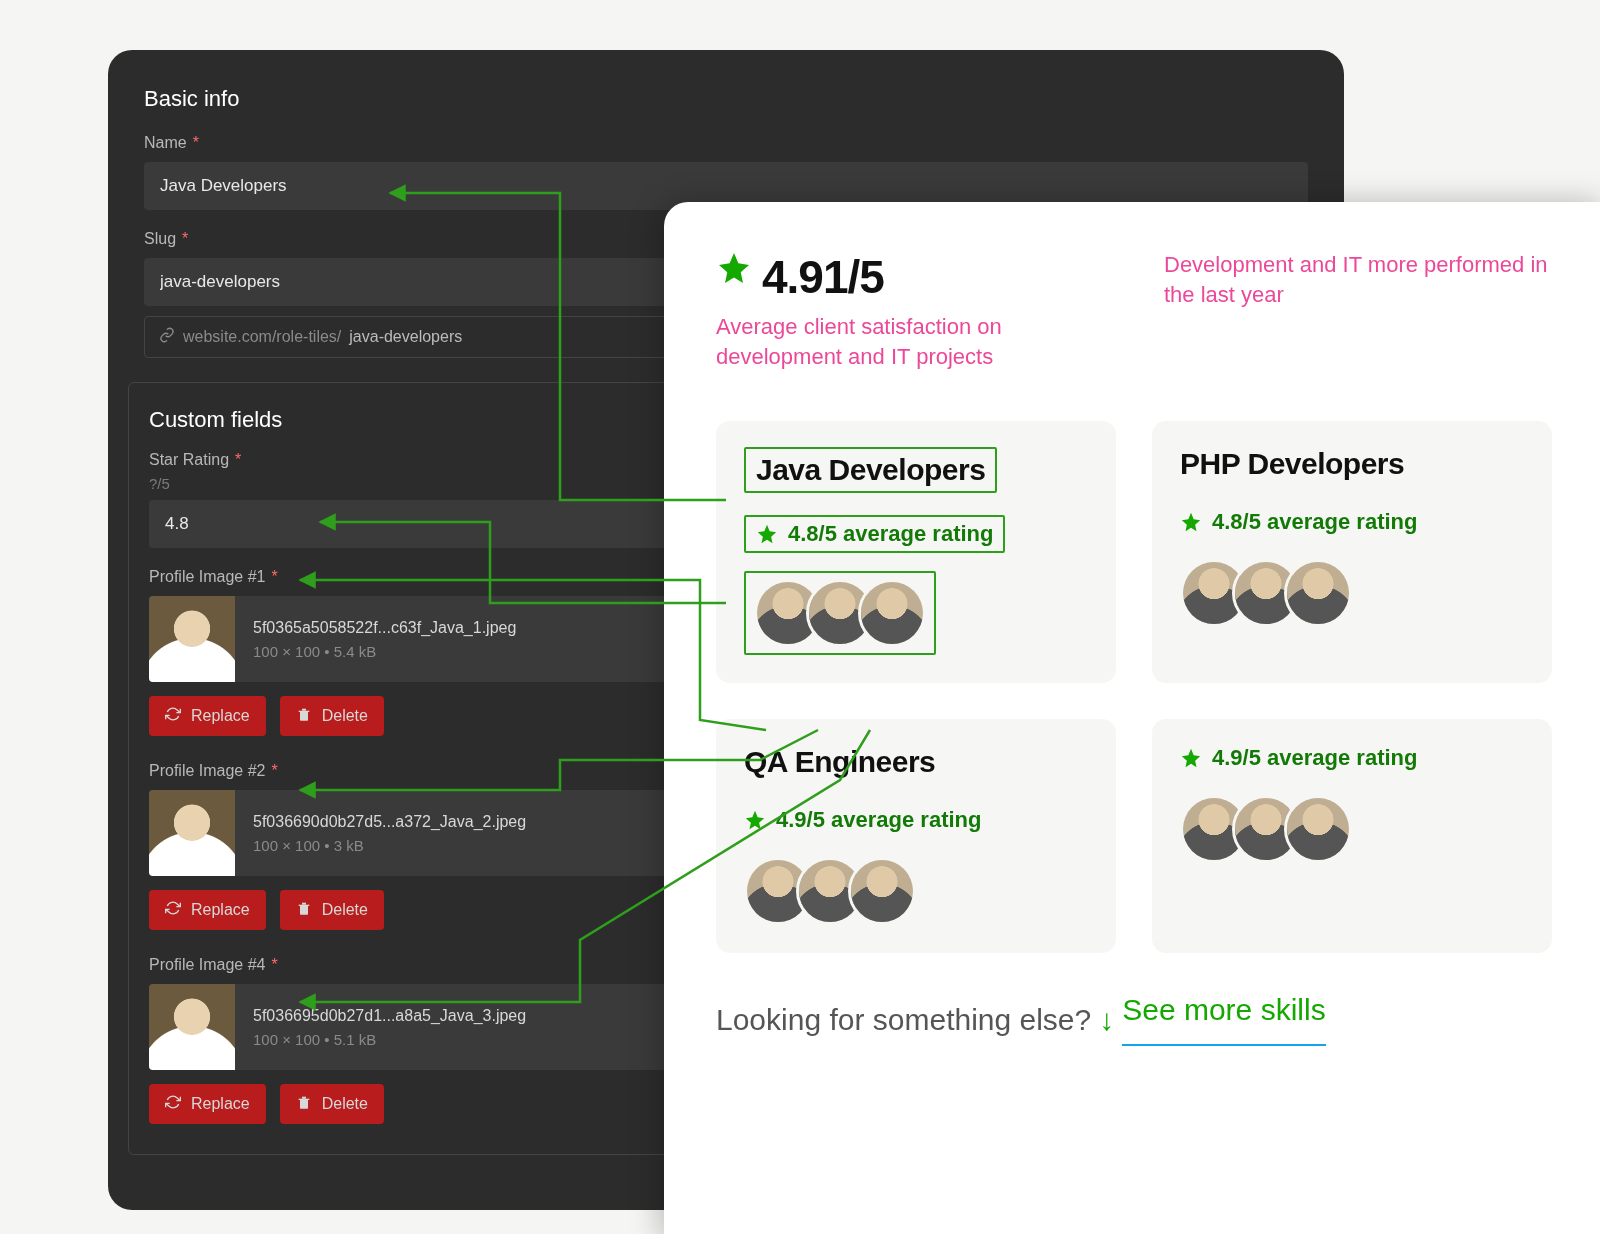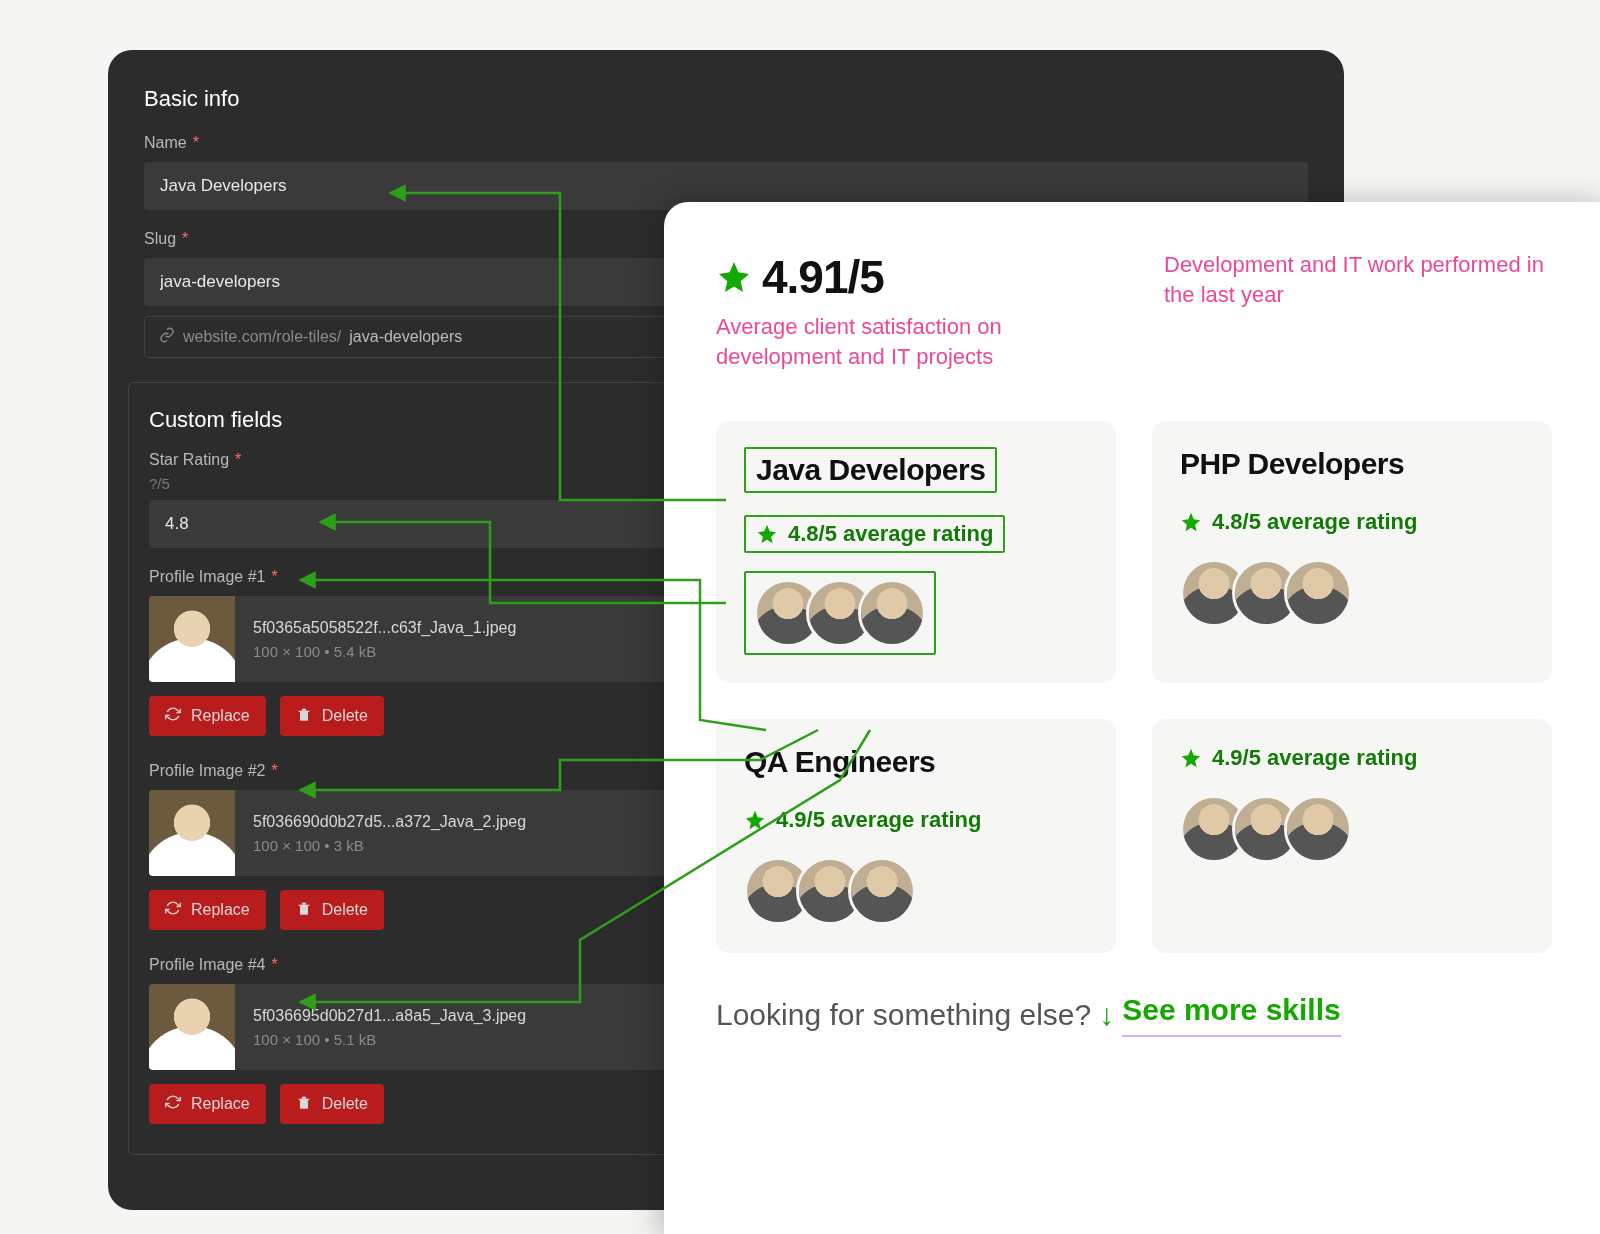--- a/index.html
+++ b/index.html
@@ -131,21 +131,21 @@
     width: 940px;
     height: 1036px;
     background: #fff;
     border-radius: 24px 0 0 0;
     padding: 48px 52px 0 52px;
     box-shadow: -4px 0 30px rgba(0,0,0,0.25);
   }
   .stats-row { display: flex; gap: 60px; margin-bottom: 50px; }
   .stat { flex: 1; }
   .stat-head {
-    display: flex; align-items: center; gap: 10px;
+    display: flex; align-items: flex-start; gap: 10px;
     font-size: 46px; font-weight: 700; color: #111;
     letter-spacing: -1px;
     margin-bottom: 8px;
   }
   .stat-sub { color: #ec4899; font-size: 22px; line-height: 1.35; }
 
   .cards-grid {
     display: grid;
     grid-template-columns: 1fr 1fr;
     gap: 36px;
@@ -178,23 +178,23 @@
     display:flex;align-items:center;justify-content:center;
     overflow:hidden;
   }
   .avatar:first-child { margin-left: 0; }
 
   .footer-row {
     display: flex; align-items: center; gap: 8px;
     font-size: 30px; color: #555;
   }
   .see-more {
-    color: #14a800; font-weight: 700;
-    border-bottom: 2px solid #c4b5fd;
-    padding-bottom: 8px;
+    color: #14a800; font-weight: 400;
+    border-bottom: 2px solid #0ea5e9;
+    padding-bottom: 17px;
   }
 
   
   .hl {
     border: 2px solid #2f9e1c;
     border-radius: 2px;
     padding: 4px 10px;
     width: fit-content;
   }
   .hl-avatars{
@@ -404,21 +404,21 @@
         <span class="star">
           <svg width="36" height="36" viewBox="0 0 24 24" fill="#14a800">
               <path d="M12 2l2.9 6.9L22 10l-5.5 4.9L18 22l-6-3.6L6 22l1.5-7.1L2 10l7.1-1.1z"></path>
             </svg>
         </span>
         <span>4.91/5</span>
       </div>
       <div class="stat-sub">Average client satisfaction on development and IT projects</div>
     </div>
     <div class="stat">
-      <div class="stat-sub">Development and IT work performed in the last year</div>
+      <div class="stat-sub">Development and IT more performed in the last year</div>
     </div>
   </div>
 
   <div class="cards-grid">
 
     <div class="card">
       <div class="hl" style="margin-bottom:22px">
         <div class="card-title" style="margin-bottom:0">Java Developers</div>
       </div>
       <div class="hl" style="margin-bottom:18px">

